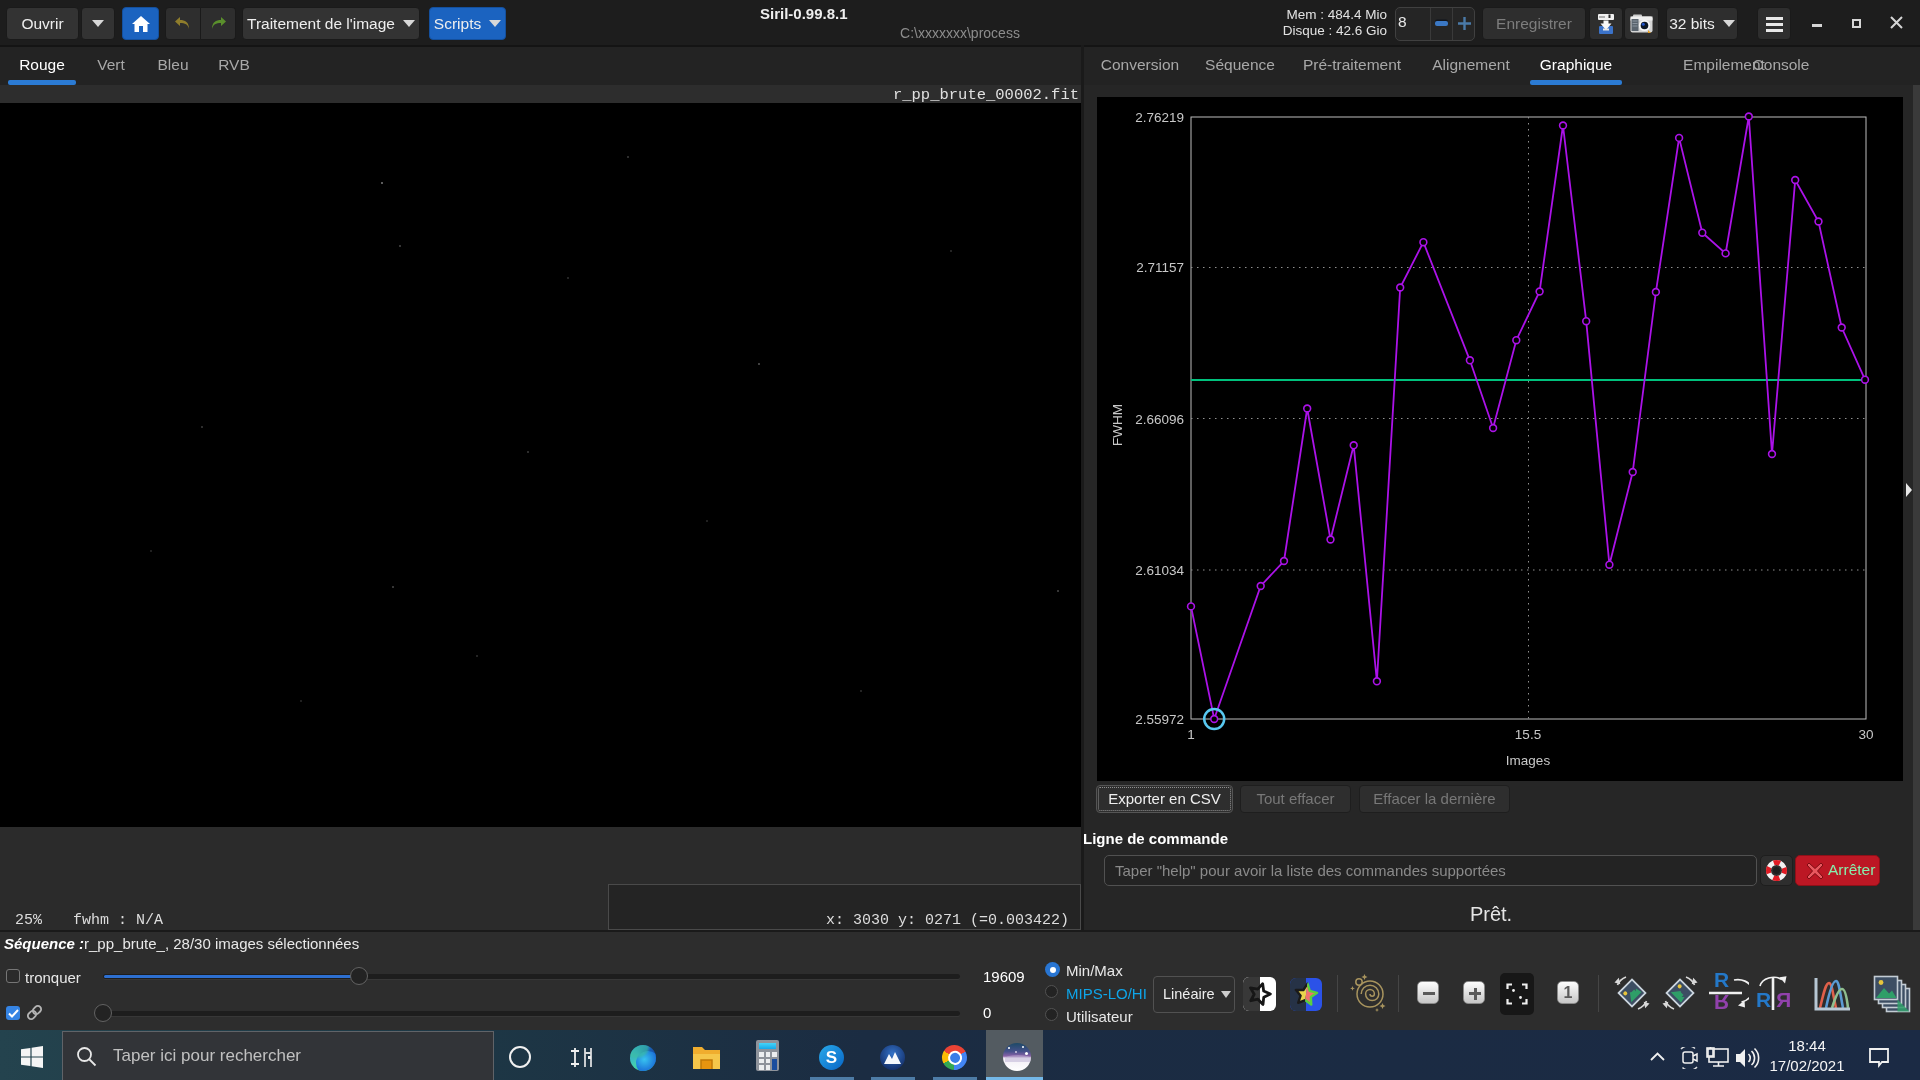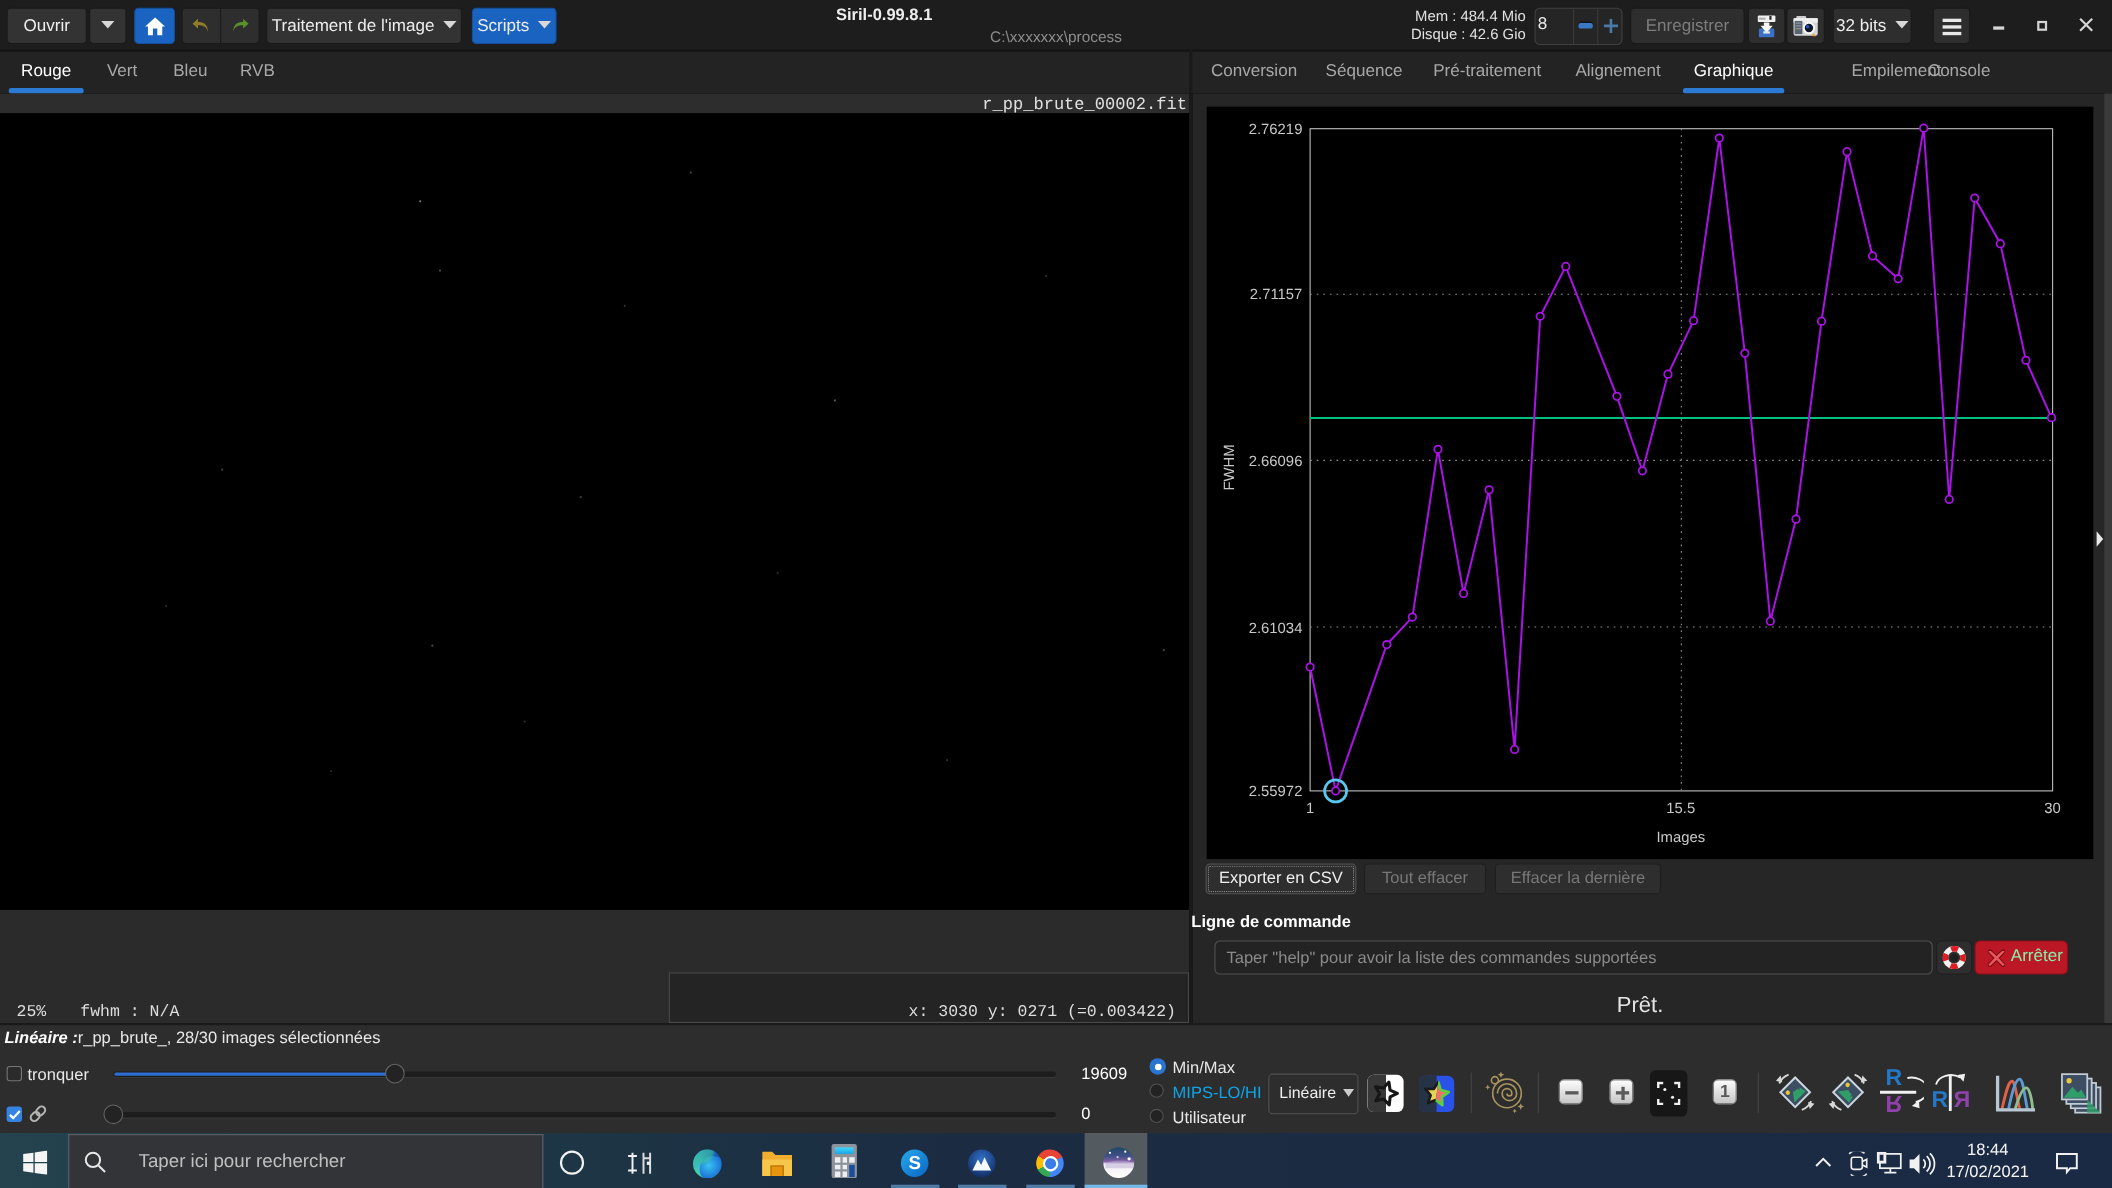--- a/index.html
+++ b/index.html
@@ -226,21 +226,21 @@
 </div>
 <div class="abs" style="left:1795px; top:855px; width:85px; height:31px; background:#bc1724; border:1px solid #8e1018; border-radius:5px;">
 <svg width="16" height="16" viewBox="0 0 16 16" style="position:absolute; left:11px; top:7px;">
       <path d="M2 0 L8 5.5 L14 0 L16 2 L10.5 8 L16 14 L14 16 L8 10.5 L2 16 L0 14 L5.5 8 L0 2 Z" fill="#e8575e" stroke="#7c0c12" stroke-width="1"></path>
     </svg>
 <span style="position:absolute; left:32px; top:5px; color:#86efac; font-size:15.5px;">Arrêter</span>
 </div>
 <div class="abs" style="left:1291px; top:903px; width:400px; text-align:center; color:#e5e5e5; font-size:20px;">Prêt.</div>
 
 <div class="abs" id="bottombar"></div>
-<div class="abs" style="left:4px; top:935px; font-size:15px; color:#ffffff;"><b><i>Linéaire :</i></b><span style="color:#e8e8e8;">r_pp_brute_, 28/30 images sélectionnées</span></div>
+<div class="abs" style="left:4px; top:935px; font-size:15px; color:#ffffff;"><b><i>Séquence :</i></b><span style="color:#e8e8e8;">r_pp_brute_, 28/30 images sélectionnées</span></div>
 
 <div class="abs" style="left:6px; top:969px; width:14px; height:14px; background:#2b2b2b; border:1px solid #767676; border-radius:3px;"></div>
 <div class="abs" style="left:25px; top:969px; font-size:15px; color:#e8e8e8;">tronquer</div>
 <div class="abs" style="left:103px; top:974px; width:857px; height:5px; background:#1d1d1d; border-radius:2.5px; box-shadow:0 1px 0 rgba(255,255,255,0.05);"></div>
 <div class="abs" style="left:104px; top:975px; width:256px; height:3px; background:#2d6fd0; border-radius:1.5px;"></div>
 <div class="abs" style="left:350px; top:967px; width:18px; height:18px; background:#232323; border:1px solid #636363; border-radius:50%;"></div>
 <div class="abs" style="left:983px; top:968px; font-size:15px; color:#ffffff;text-align:center;">19609</div>
 
 <div class="abs" style="left:6px; top:1006px; width:14px; height:14px; background:#3584e4; border-radius:3px;"></div>
 <svg class="abs" style="left:8px; top:1009px;" width="11" height="9" viewBox="0 0 11 9">
@@ -395,21 +395,21 @@
       <path d="M10.6 1.7 L22 0 V10.4 H10.6 Z"></path>
       <path d="M0 11.6 H9.4 V20.1 L0 18.8 Z"></path>
       <path d="M10.6 11.6 H22 V22 L10.6 20.3 Z"></path>
     </g>
   </svg>
 <div class="abs" style="left:62px; top:1031px; width:432px; height:49px; background:#323438; border:1px solid #606368; border-bottom:none;"></div>
 <svg class="abs" style="left:76px; top:1046px;" width="21" height="21" viewBox="0 0 21 21">
     <circle cx="8.5" cy="8.5" r="6.5" fill="none" stroke="#e8e8e8" stroke-width="1.8"></circle>
     <path d="M13.5 13.5 L19.5 19.5" stroke="#e8e8e8" stroke-width="1.8"></path>
   </svg>
-<div class="abs" style="left:126px; top:1046px; font-size:17px; color:#c0c0c0;">Taper ici pour rechercher</div>
+<div class="abs" style="left:113px; top:1046px; font-size:17px; color:#c0c0c0;">Taper ici pour rechercher</div>
 <div class="abs" style="left:509px; top:1046px; width:22px; height:22px; border:2.5px solid #f0f0f0; border-radius:50%;"></div>
 <svg class="abs" style="left:570px; top:1047px;" width="24" height="21" viewBox="0 0 24 21">
     <g stroke="#f0f0f0" stroke-width="1.8" fill="none">
       <path d="M5 1 V20 M1 4 H9 M1 17 H9"></path>
       <path d="M15 1 V20 M15 6 H21 M21 1 V20" opacity="0.9"></path>
       <rect x="18" y="9" width="3" height="3" fill="#f0f0f0" stroke="none"></rect>
     </g>
   </svg>
 <div class="abs" style="left:630px; top:1045px; width:26px; height:26px; border-radius:50%; background:conic-gradient(from 150deg at 50% 50%, #2fbf8f 0deg, #45cfae 80deg, #2f9fdc 160deg, #1b6ac8 230deg, #123f8f 300deg, #2fbf8f 360deg); overflow:hidden;">
   <div style="position:absolute; left:6px; top:6px; width:24px; height:24px; border-radius:50%; background:radial-gradient(circle at 35% 35%, #38c3f0 0%, #1b70d8 55%, #0f4098 100%);"></div>

